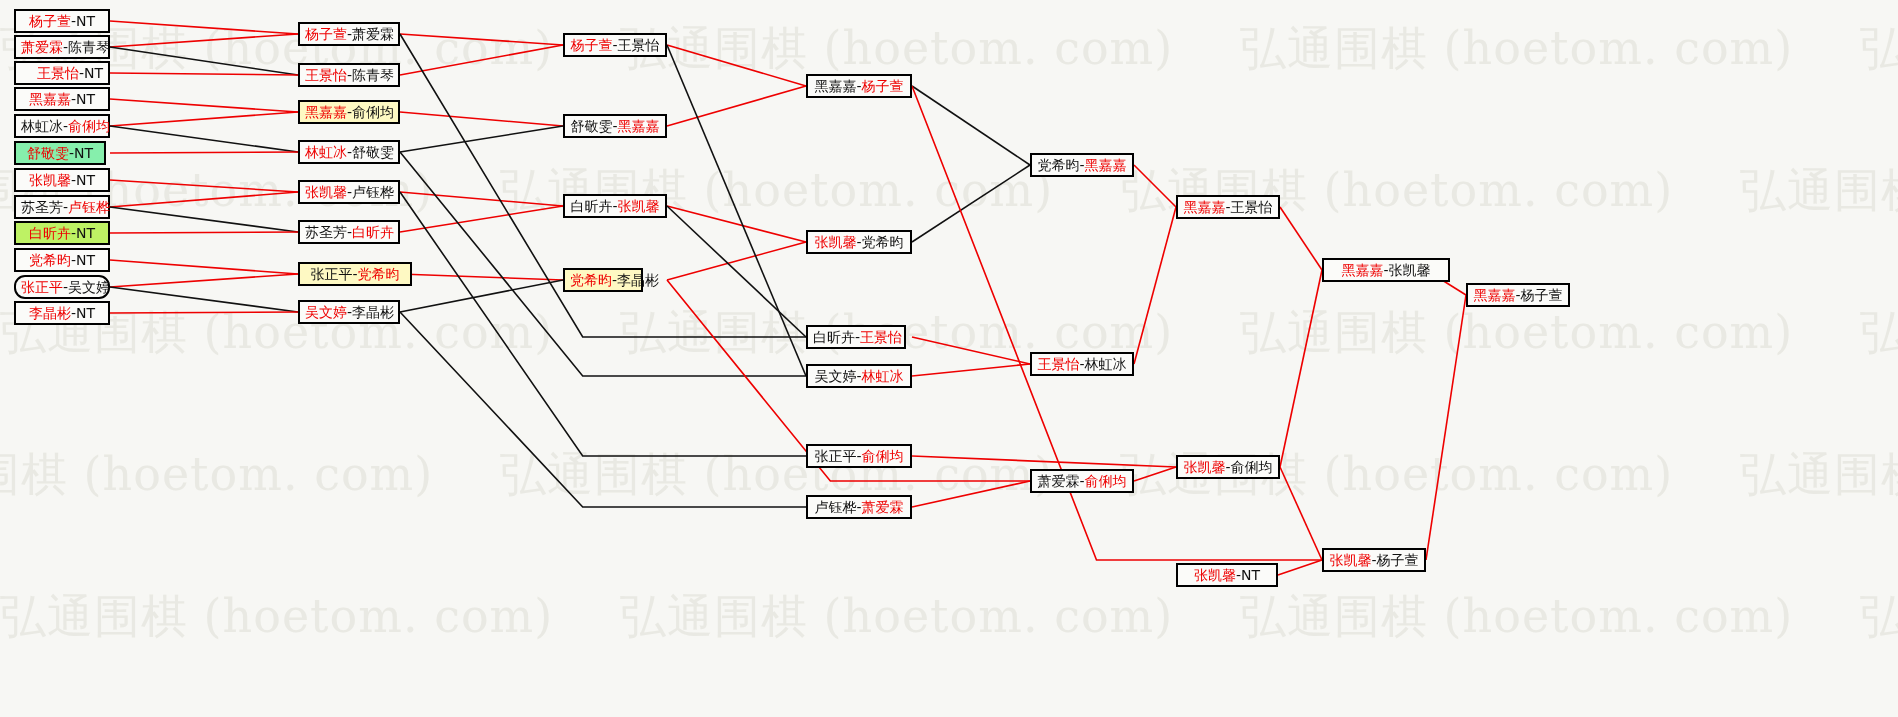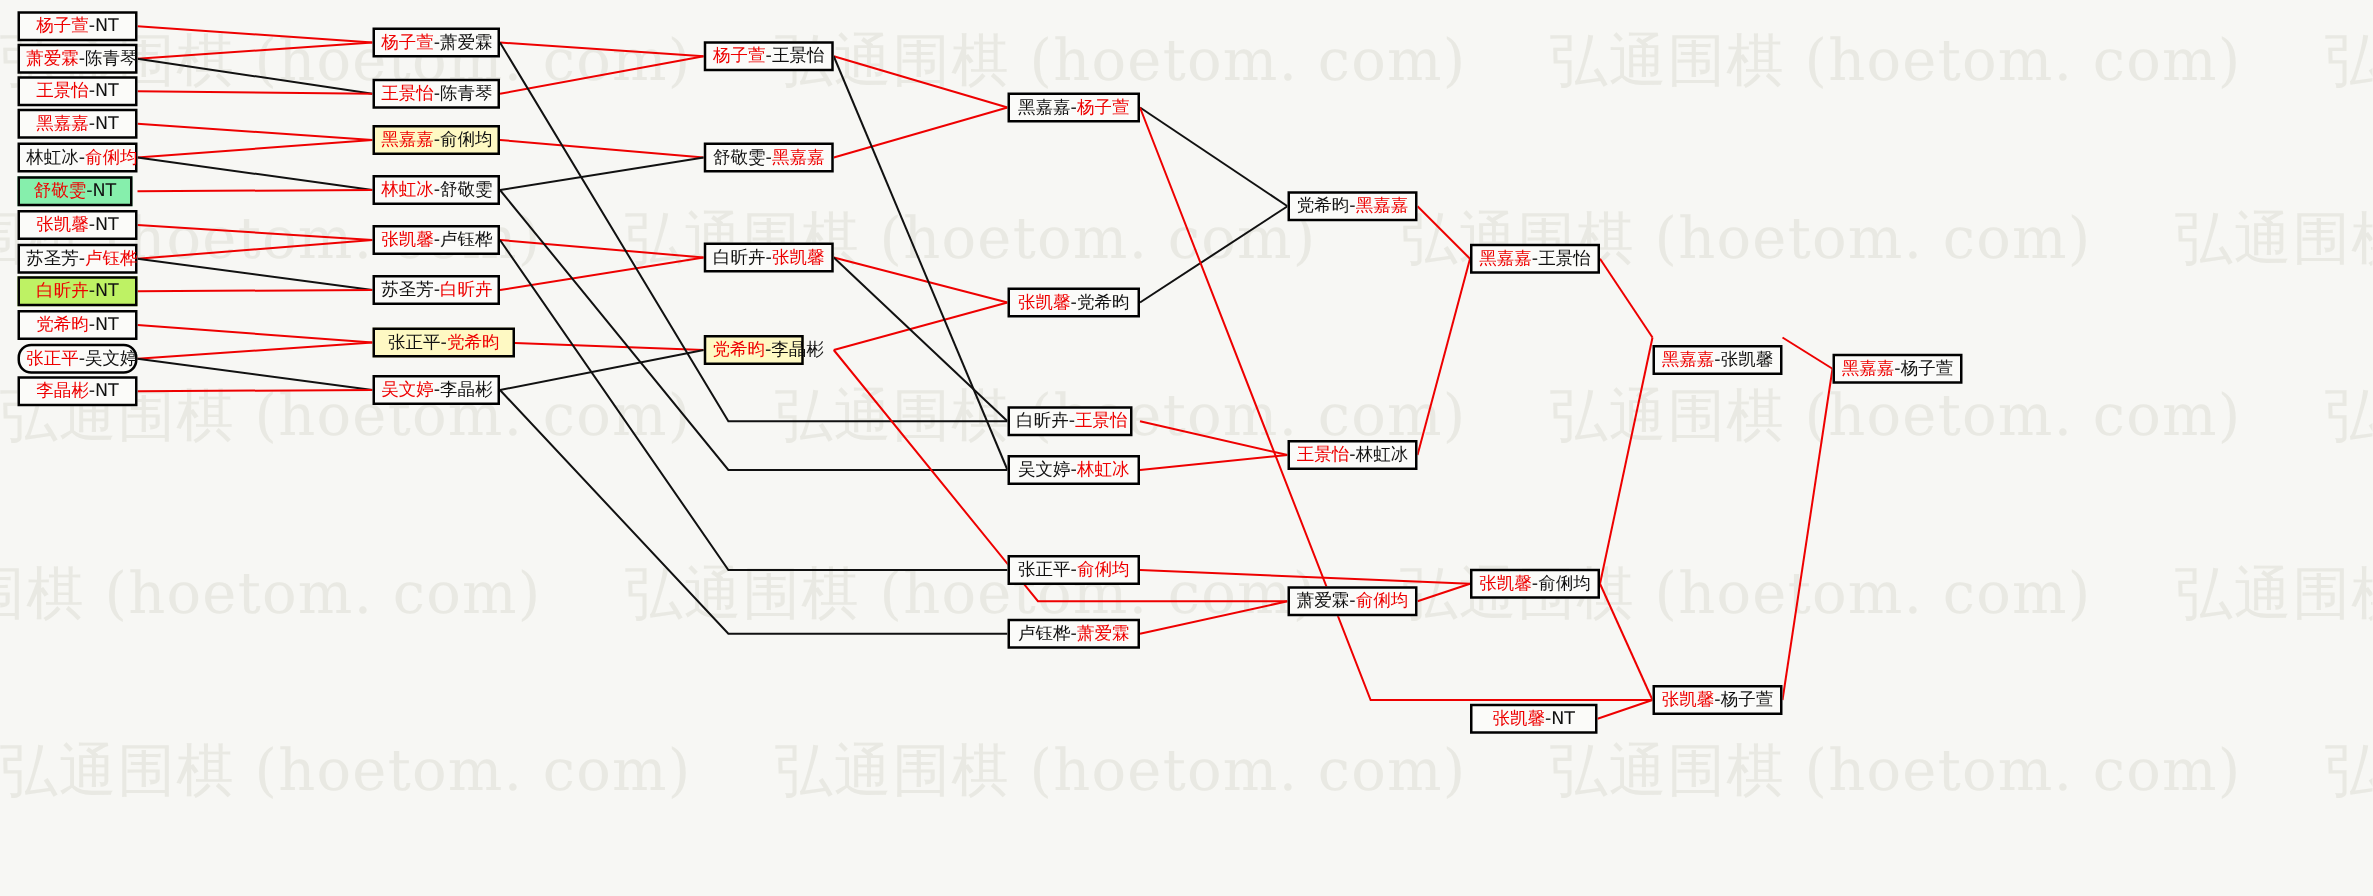--- a/index.html
+++ b/index.html
@@ -105,21 +105,21 @@
       <path d="M1280,467 L1322,270" fill="none" stroke="#ee0000" stroke-width="1.6"></path>
       <path d="M912,86 L1096.5,560 L1322,560" fill="none" stroke="#ee0000" stroke-width="1.6"></path>
       <path d="M1278,575 L1322,560" fill="none" stroke="#ee0000" stroke-width="1.6"></path>
       <path d="M1280,467 L1322,560" fill="none" stroke="#ee0000" stroke-width="1.6"></path>
       <path d="M1426,270 L1466,295" fill="none" stroke="#ee0000" stroke-width="1.6"></path>
       <path d="M1426,560 L1466,295" fill="none" stroke="#ee0000" stroke-width="1.6"></path>
     </svg>
   <div id="nodes">
       <div class="node" id="r1n1" style="left: 14px; top: 9px; width: 96px; background: rgb(251, 251, 249); border-color: rgb(0, 0, 0); text-align: center;"><span class="p red">杨子萱</span><span class="sep">-</span><span class="p blk">NT</span></div>
       <div class="node" id="r1n2" style="left: 14px; top: 35px; width: 96px; background: rgb(251, 251, 249); border-color: rgb(0, 0, 0);"><span class="p red">萧爱霖</span><span class="sep">-</span><span class="p blk">陈青琴</span></div>
-      <div class="node" id="r1n3" style="left: 14px; top: 61px; width: 96px; background: rgb(251, 251, 249); border-color: rgb(0, 0, 0);"><span class="p red">王景怡</span><span class="sep">-</span><span class="p blk">NT</span></div>
+      <div class="node" id="r1n3" style="left: 14px; top: 61px; width: 96px; background: rgb(251, 251, 249); border-color: rgb(0, 0, 0); text-align: right;"><span class="p red">王景怡</span><span class="sep">-</span><span class="p blk">NT</span></div>
       <div class="node" id="r1n4" style="left: 14px; top: 87px; width: 96px; background: rgb(251, 251, 249); border-color: rgb(0, 0, 0);"><span class="p red">黑嘉嘉</span><span class="sep">-</span><span class="p blk">NT</span></div>
       <div class="node" id="r1n5" style="left: 14px; top: 114px; width: 96px; background: rgb(251, 251, 249); border-color: rgb(0, 0, 0);"><span class="p blk">林虹冰</span><span class="sep">-</span><span class="p red">俞俐均</span></div>
       <div class="node" id="r1n6" style="left: 14px; top: 141px; width: 92px; background: #86efac; border-color: rgb(0, 0, 0);"><span class="p red">舒敬雯</span><span class="sep">-</span><span class="p blk">NT</span></div>
       <div class="node" id="r1n7" style="left: 14px; top: 168px; width: 96px; background: rgb(251, 251, 249); border-color: rgb(0, 0, 0);"><span class="p red">张凯馨</span><span class="sep">-</span><span class="p blk">NT</span></div>
       <div class="node" id="r1n8" style="left: 14px; top: 195px; width: 96px; background: rgb(251, 251, 249); border-color: rgb(0, 0, 0);"><span class="p blk">苏圣芳</span><span class="sep">-</span><span class="p red">卢钰桦</span></div>
       <div class="node" id="r1n9" style="left: 14px; top: 221px; width: 96px; background: #bef264; border-color: rgb(0, 0, 0);"><span class="p red">白昕卉</span><span class="sep">-</span><span class="p blk">NT</span></div>
       <div class="node" id="r1n10" style="left: 14px; top: 248px; width: 96px; background: rgb(251, 251, 249); border-color: rgb(0, 0, 0);"><span class="p red">党希昀</span><span class="sep">-</span><span class="p blk">NT</span></div>
       <div class="node" id="r1n11" style="left: 14px; top: 275px; width: 96px; background: rgb(251, 251, 249); border-color: rgb(0, 0, 0); border-radius: 11px;"><span class="p red">张正平</span><span class="sep">-</span><span class="p blk">吴文婷</span></div>
       <div class="node" id="r1n12" style="left: 14px; top: 301px; width: 96px; background: rgb(251, 251, 249); border-color: rgb(0, 0, 0);"><span class="p red">李晶彬</span><span class="sep">-</span><span class="p blk">NT</span></div>
       <div class="node" id="r2n1" style="left: 298px; top: 22px; width: 102px; background: rgb(251, 251, 249); border-color: rgb(0, 0, 0);"><span class="p red">杨子萱</span><span class="sep">-</span><span class="p blk">萧爱霖</span></div>
@@ -139,17 +139,17 @@
       <div class="node" id="r4n3" style="left: 806px; top: 325px; width: 100px; background: rgb(251, 251, 249); border-color: rgb(0, 0, 0);"><span class="p blk">白昕卉</span><span class="sep">-</span><span class="p red">王景怡</span></div>
       <div class="node" id="r4n4" style="left: 806px; top: 364px; width: 106px; background: rgb(251, 251, 249); border-color: rgb(0, 0, 0);"><span class="p blk">吴文婷</span><span class="sep">-</span><span class="p red">林虹冰</span></div>
       <div class="node" id="r4n5" style="left: 806px; top: 444px; width: 106px; background: rgb(251, 251, 249); border-color: rgb(0, 0, 0);"><span class="p blk">张正平</span><span class="sep">-</span><span class="p red">俞俐均</span></div>
       <div class="node" id="r4n6" style="left: 806px; top: 495px; width: 106px; background: rgb(251, 251, 249); border-color: rgb(0, 0, 0);"><span class="p blk">卢钰桦</span><span class="sep">-</span><span class="p red">萧爱霖</span></div>
       <div class="node" id="r4n7" style="left: 1176px; top: 563px; width: 102px; background: rgb(251, 251, 249); border-color: rgb(0, 0, 0);"><span class="p red">张凯馨</span><span class="sep">-</span><span class="p blk">NT</span></div>
       <div class="node" id="r5n1" style="left: 1030px; top: 153px; width: 104px; background: rgb(251, 251, 249); border-color: rgb(0, 0, 0);"><span class="p blk">党希昀</span><span class="sep">-</span><span class="p red">黑嘉嘉</span></div>
       <div class="node" id="r5n2" style="left: 1030px; top: 352px; width: 104px; background: rgb(251, 251, 249); border-color: rgb(0, 0, 0);"><span class="p red">王景怡</span><span class="sep">-</span><span class="p blk">林虹冰</span></div>
       <div class="node" id="r5n3" style="left: 1030px; top: 469px; width: 104px; background: rgb(251, 251, 249); border-color: rgb(0, 0, 0);"><span class="p blk">萧爱霖</span><span class="sep">-</span><span class="p red">俞俐均</span></div>
       <div class="node" id="r6n1" style="left: 1176px; top: 195px; width: 104px; background: rgb(251, 251, 249); border-color: rgb(0, 0, 0);"><span class="p red">黑嘉嘉</span><span class="sep">-</span><span class="p blk">王景怡</span></div>
       <div class="node" id="r6n2" style="left: 1176px; top: 455px; width: 104px; background: rgb(251, 251, 249); border-color: rgb(0, 0, 0);"><span class="p red">张凯馨</span><span class="sep">-</span><span class="p blk">俞俐均</span></div>
-      <div class="node" id="r7n1" style="left: 1322px; top: 276px; width: 104px; background: rgb(251, 251, 249); border-color: rgb(0, 0, 0);"><span class="p red">黑嘉嘉</span><span class="sep">-</span><span class="p blk">张凯馨</span></div>
+      <div class="node" id="r7n1" style="left: 1322px; top: 258px; width: 128px; background: rgb(251, 251, 249); border-color: rgb(0, 0, 0);"><span class="p red">黑嘉嘉</span><span class="sep">-</span><span class="p blk">张凯馨</span></div>
       <div class="node" id="r7n2" style="left: 1322px; top: 548px; width: 104px; background: rgb(251, 251, 249); border-color: rgb(0, 0, 0);"><span class="p red">张凯馨</span><span class="sep">-</span><span class="p blk">杨子萱</span></div>
       <div class="node" id="r8n1" style="left: 1466px; top: 283px; width: 104px; background: rgb(251, 251, 249); border-color: rgb(0, 0, 0);"><span class="p red">黑嘉嘉</span><span class="sep">-</span><span class="p blk">杨子萱</span></div>
     </div>
 </div>
 
 </body></html>

